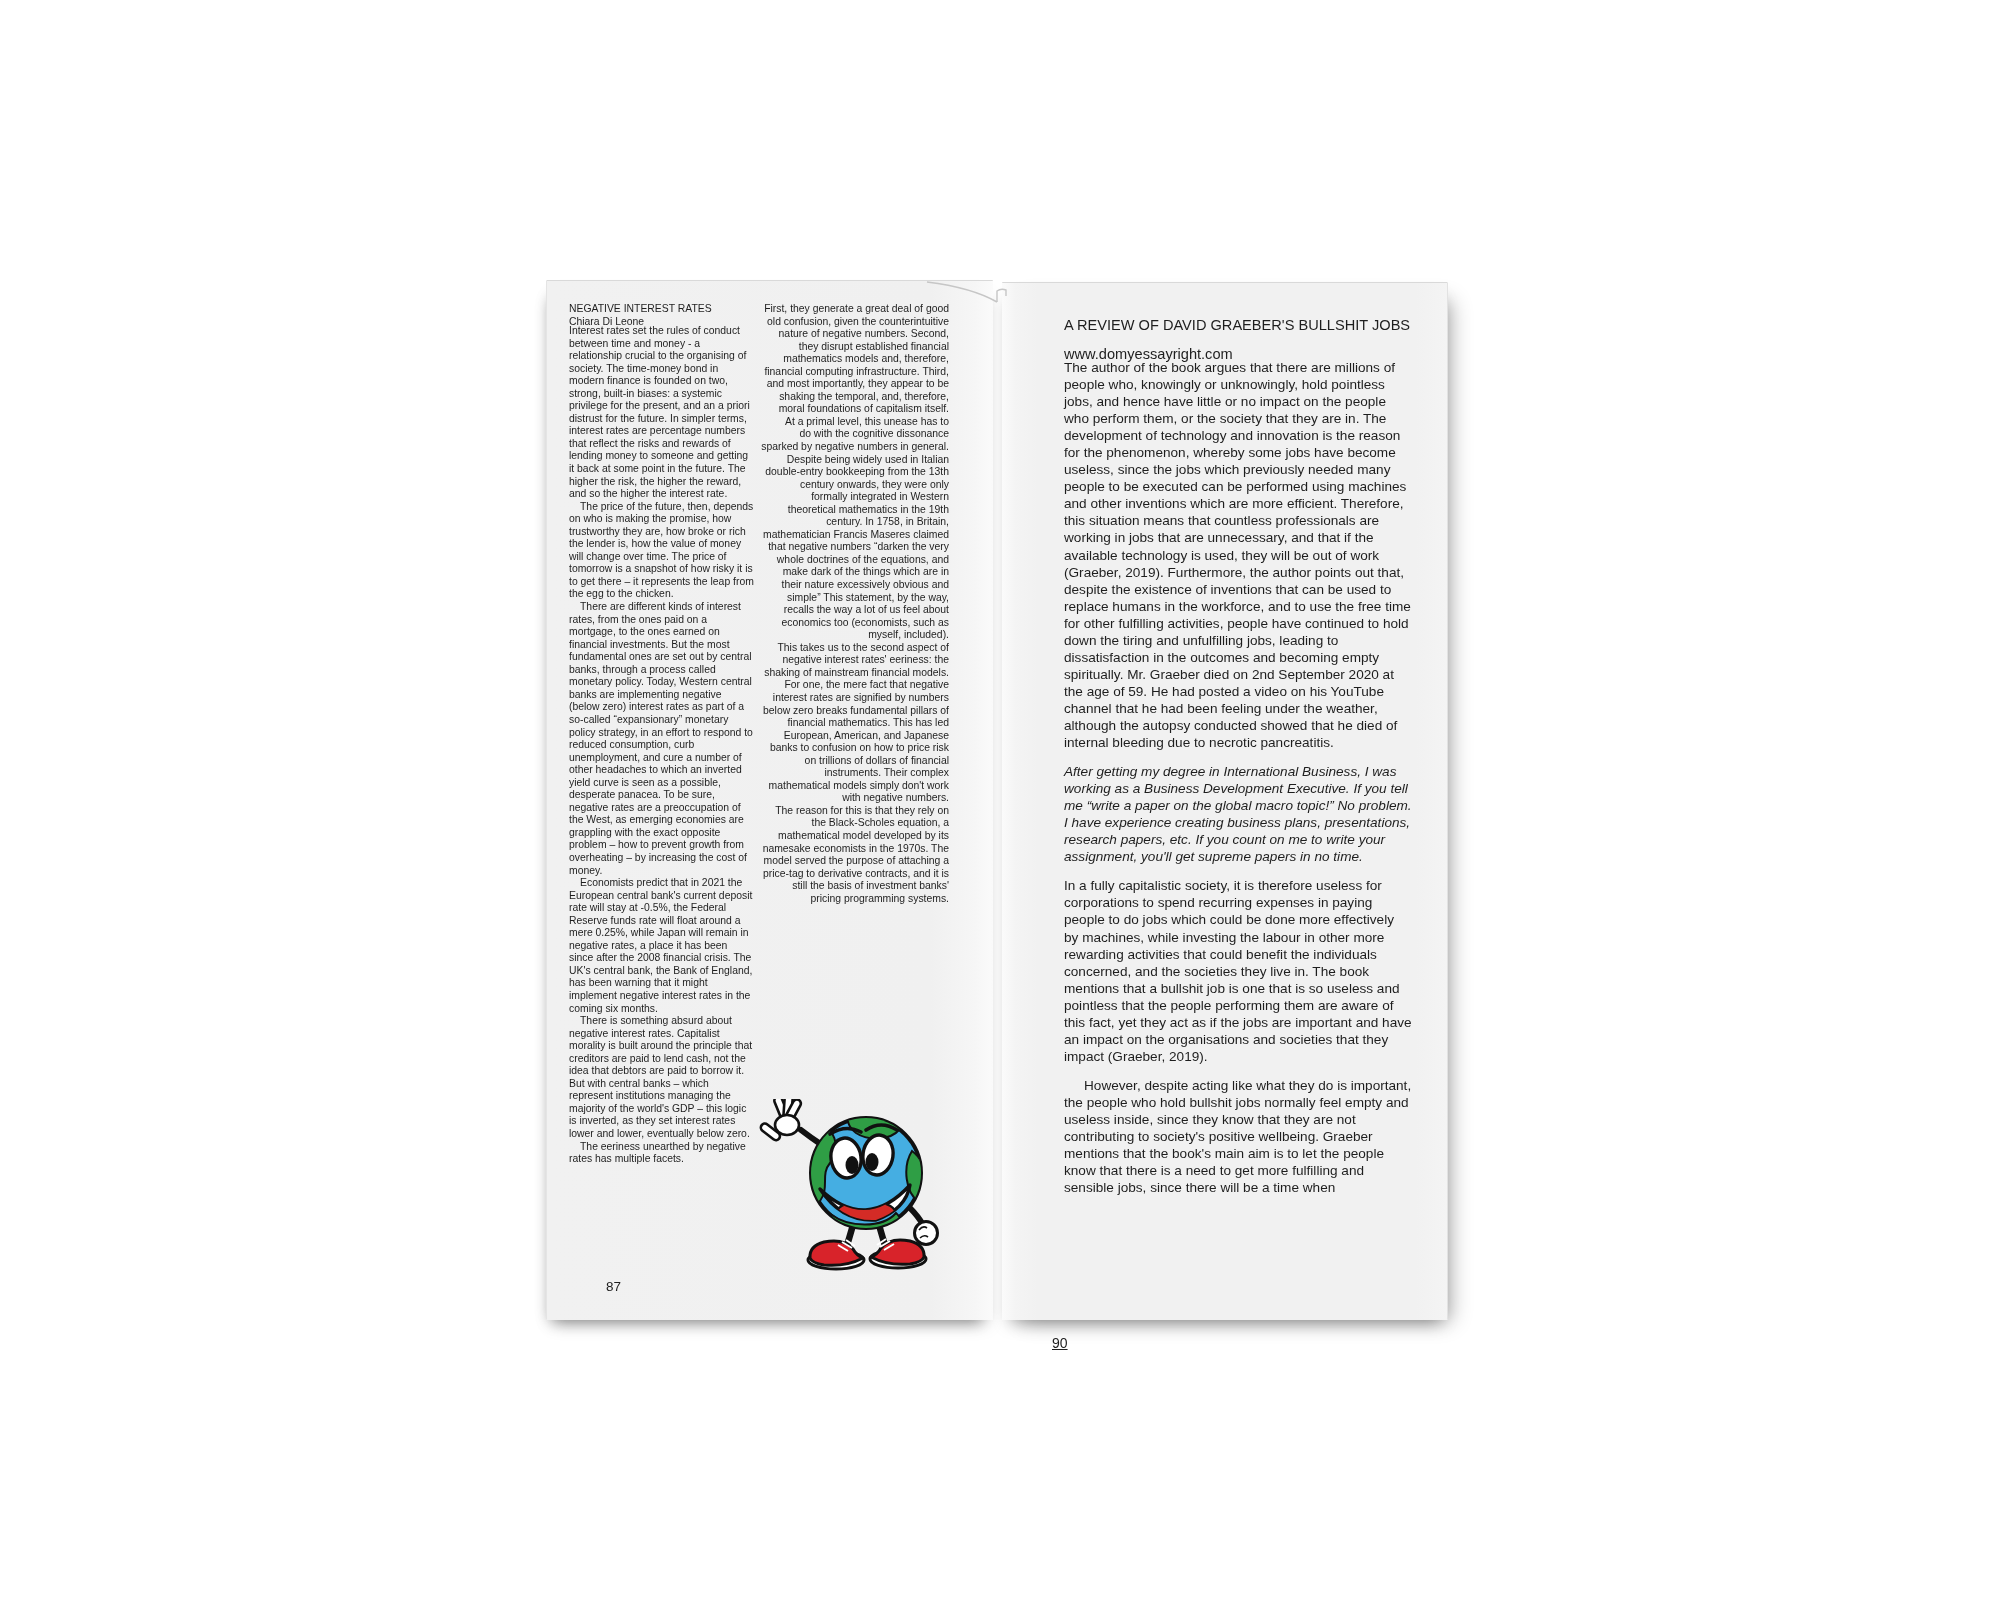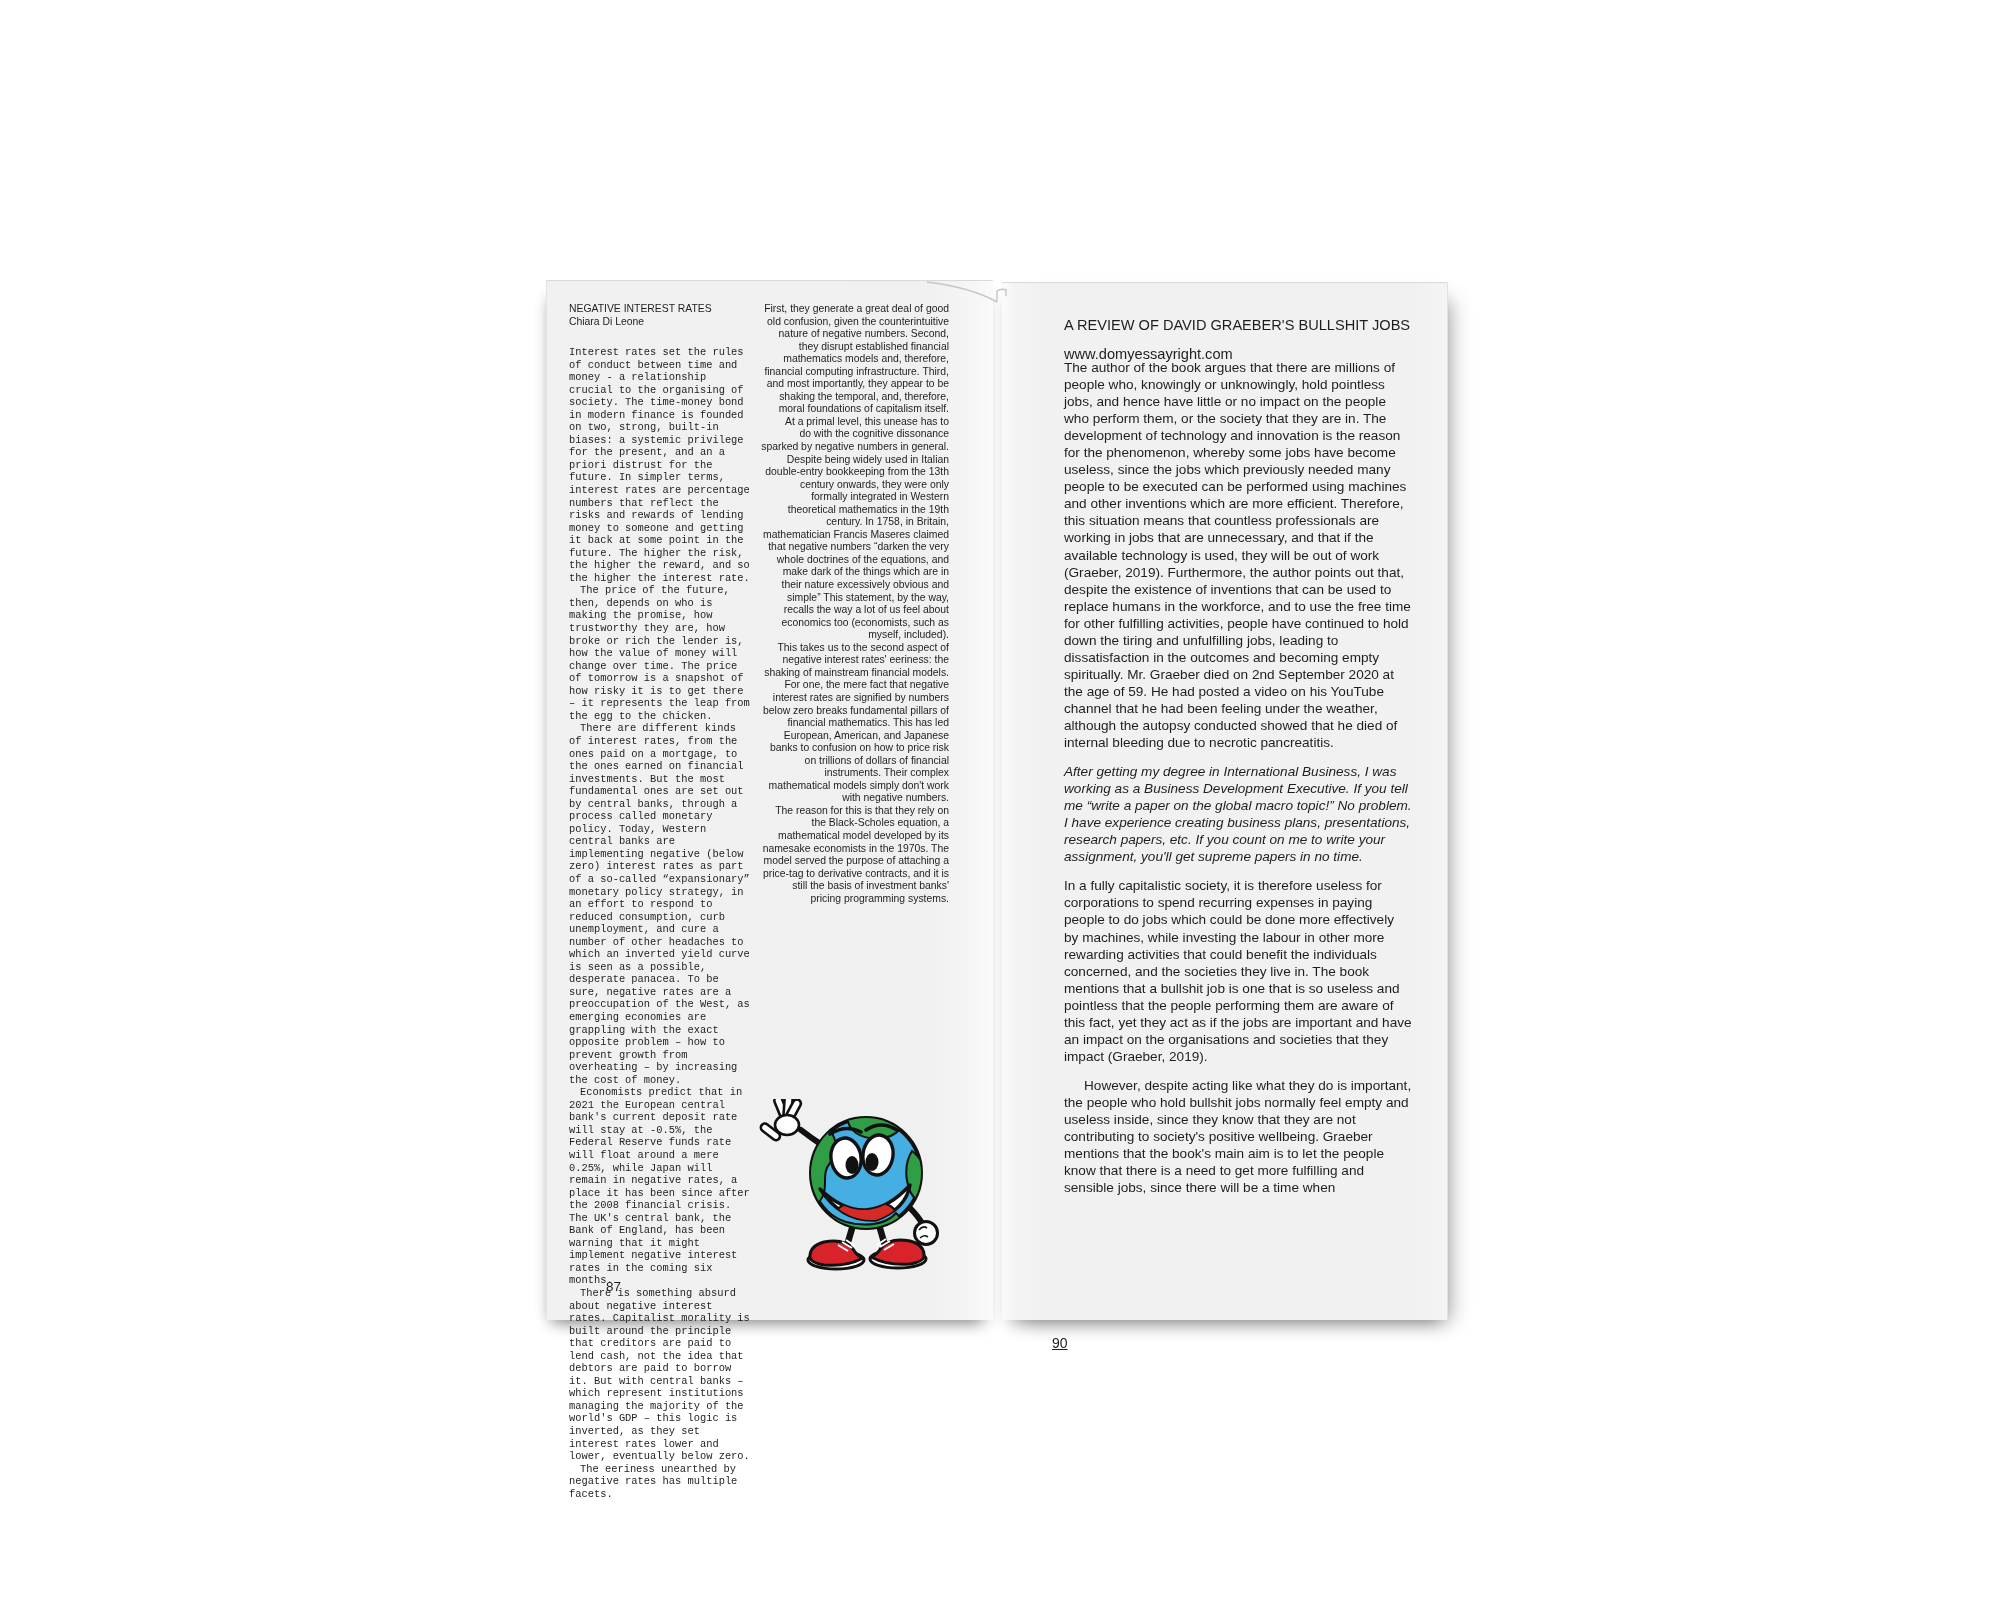--- a/index.html
+++ b/index.html
@@ -23,21 +23,21 @@
     box-shadow:12px 10px 20px -9px rgba(0,0,0,.30), 0 10px 16px -8px rgba(0,0,0,.35);
     border-radius:1px;
   }
   .spine-curl{position:absolute;left:925px;top:256px;width:120px;height:50px;}
 
   
   .lp{font-size:10.4px;line-height:12.55px;}
   .lp p{margin:0;}
   .lp p.ind{text-indent:11px;}
   .lp-head{position:absolute;left:22px;top:22px;width:190px;}
-  .lp-col1{position:absolute;left:22px;top:65px;width:185px;font-family:Liberation Mono, monospace;}
+  .lp-col1{position:absolute;left:22px;top:44px;width:185px;}
   .lp-col2{position:absolute;left:214px;top:22px;width:188px;text-align:right;}
   .lp-num{position:absolute;left:22px;top:1000px;font-size:13.5px;margin-left:37px;}
 
   
   .rp{font-size:13.6px;line-height:17.05px;}
   .rp p{margin:12px;}
   .rp p.ind{text-indent:20px;}
   .rp-head{position:absolute;left:50px;top:22px;width:378px;font-size:14.6px;line-height:17.2px;}
   .rp-body{position:absolute;left:50px;top:64px;width:372px;}
   .profile{margin:17px 0 0 16px;}

